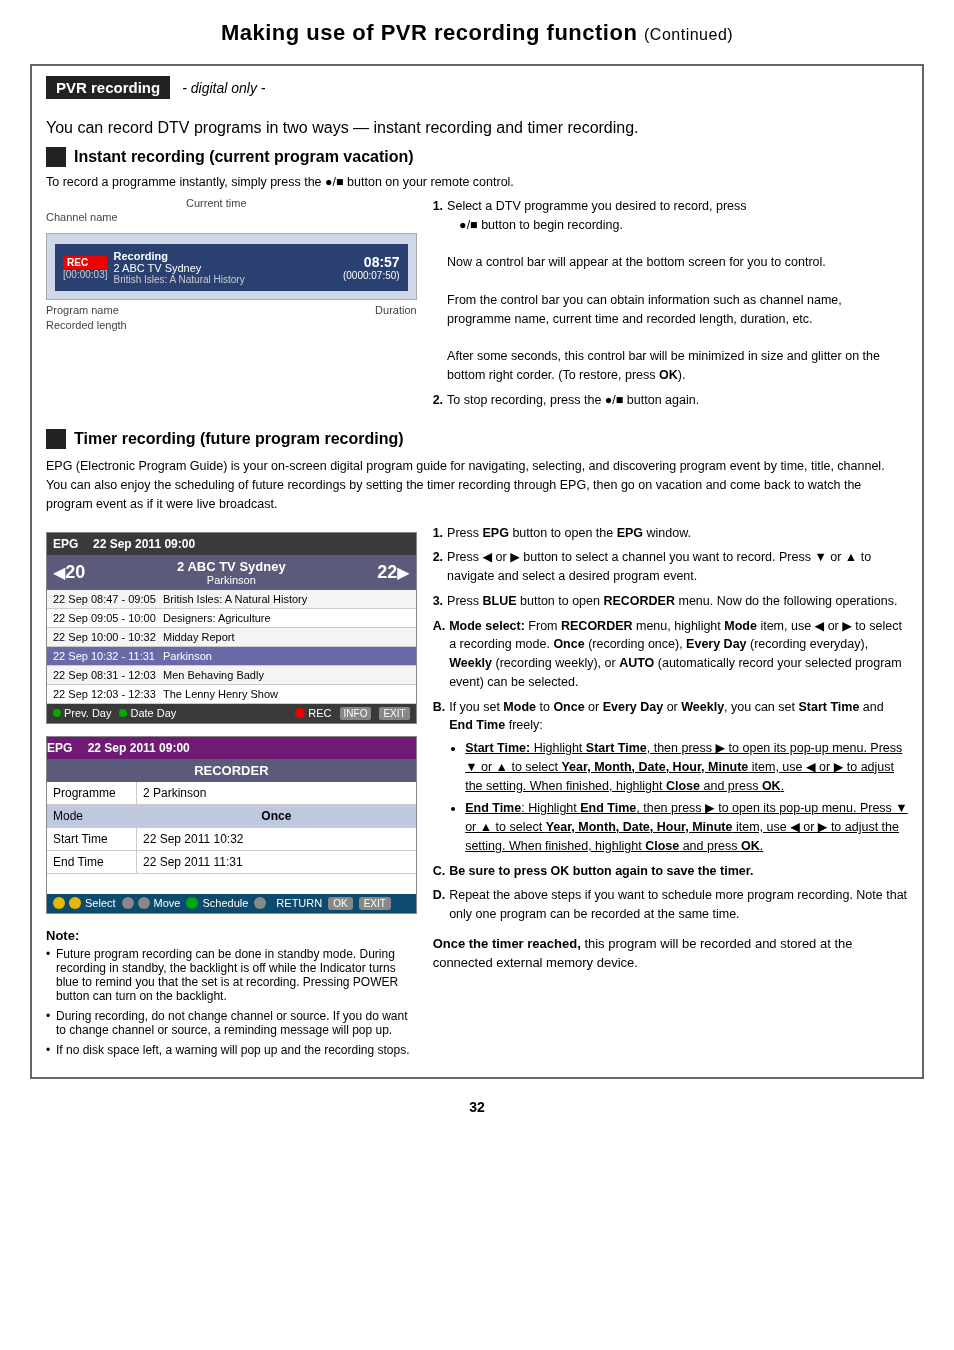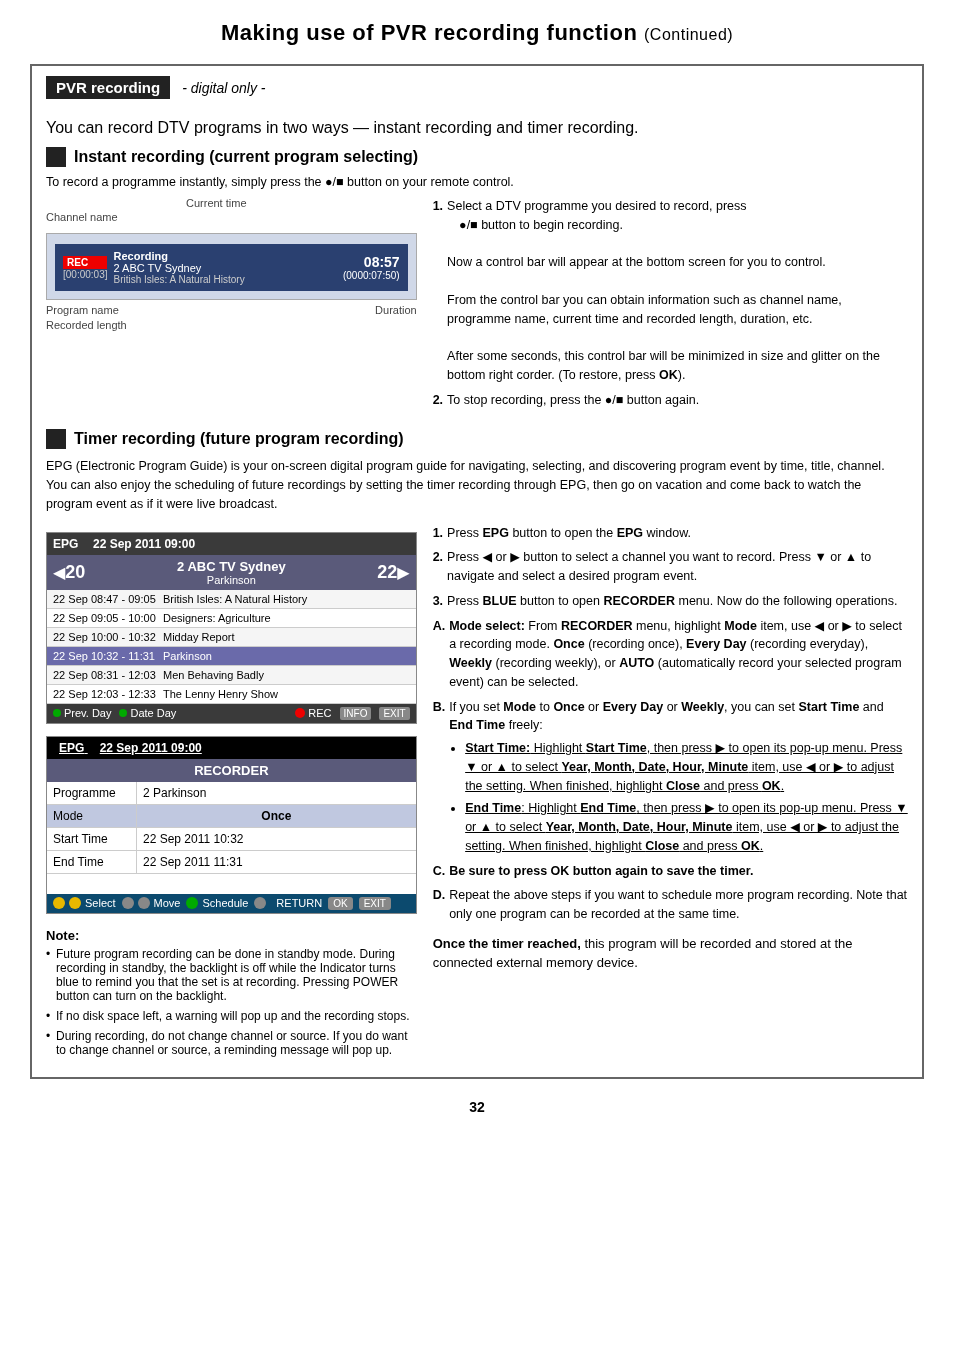--- a/index.html
+++ b/index.html
@@ -167,25 +167,24 @@
     .btn-info { background: #888; padding: 1px 4px; font-size: 10px; border-radius: 2px; color: #fff; }
     .btn-exit { background: #888; padding: 1px 4px; font-size: 10px; border-radius: 2px; color: #fff; }
     
     .recorder-table {
       border: 1px solid #888;
       margin-top: 12px;
       font-size: 12px;
       width: 100%;
     }
     .recorder-header {
-      background: #000000;
-      color: #fff;
-      padding: 4px 12px;
-      font-weight: bold;
-      text-decoration: underline;
+      background: #701a75;
+      color: #fff;
+      padding: 4px 0;
+      font-weight: bold;
     }
     .recorder-title {
       background: #5a5a7a;
       color: #fff;
       text-align: center;
       padding: 4px;
       font-weight: bold;
       font-size: 13px;
     }
     .recorder-row {
@@ -258,21 +257,21 @@
 <div class="outer-box">
 
   <div class="pvr-header">
     <span class="pvr-label">PVR recording</span>
     <span class="pvr-subtitle">- digital only -</span>
   </div>
   <p class="intro-text">You can record DTV programs in two ways — instant recording and timer recording.</p>
 
   <div class="section-heading">
     <span class="black-square"></span>
-    <span>Instant recording (current program selecting)</span>
+    <span>Instant recording (current program vacation)</span>
   </div>
   <p style="font-size:12.5px;margin-bottom:8px;">To record a programme instantly, simply press the ●/■ button on your remote control.</p>
 
   <div class="two-col">
 
     <div class="left-col">
       <div style="font-size:11px;color:#444;margin-left:140px;margin-bottom:2px;">Current time</div>
       <div style="font-size:11px;color:#444;margin-bottom:2px;">Channel name</div>
 
       <div class="control-bar-diagram">
@@ -432,22 +431,22 @@
             <span>RETURN</span>
           </span>
           <span style="background:#888;border-radius:3px;padding:1px 5px;font-size:10px;">OK</span>
           <span style="background:#888;border-radius:3px;padding:1px 5px;font-size:10px;">EXIT</span>
         </div>
       </div>
 
       <div class="note-section">
         <div class="note-label">Note:</div>
         <div class="note-item">Future program recording can be done in standby mode. During recording in standby, the backlight is off while the Indicator turns blue to remind you that the set is at recording. Pressing POWER button can turn on the backlight.</div>
+        <div class="note-item">During recording, do not change channel or source. If you do want to change channel or source, a reminding message will pop up.</div>
         <div class="note-item">If no disk space left, a warning will pop up and the recording stops.</div>
-        <div class="note-item">During recording, do not change channel or source. If you do want to change channel or source, a reminding message will pop up.</div>
       </div>
     </div>
 
     <div class="right-col right-instructions">
       <div class="step">
         <span class="step-label">1.</span>
         <span>Press <strong>EPG</strong> button to open the <strong>EPG</strong> window.</span>
       </div>
       <div class="step">
         <span class="step-label">2.</span>

